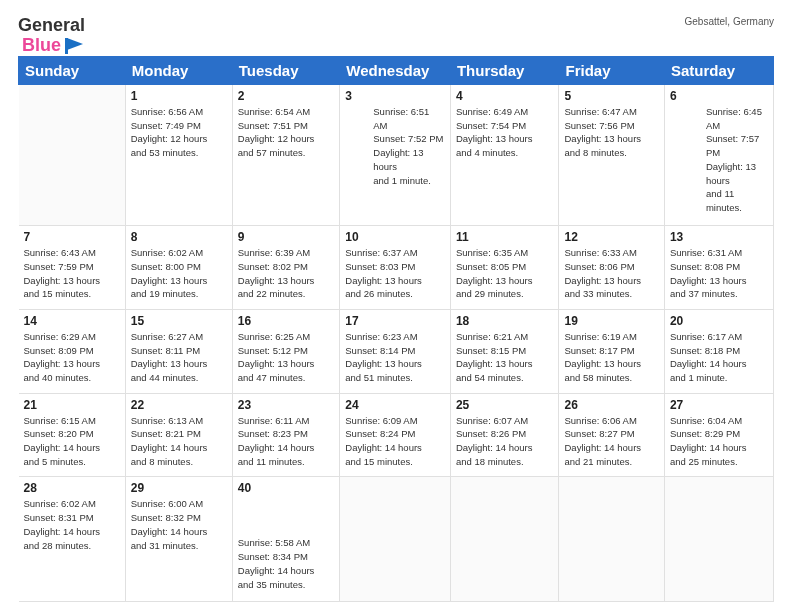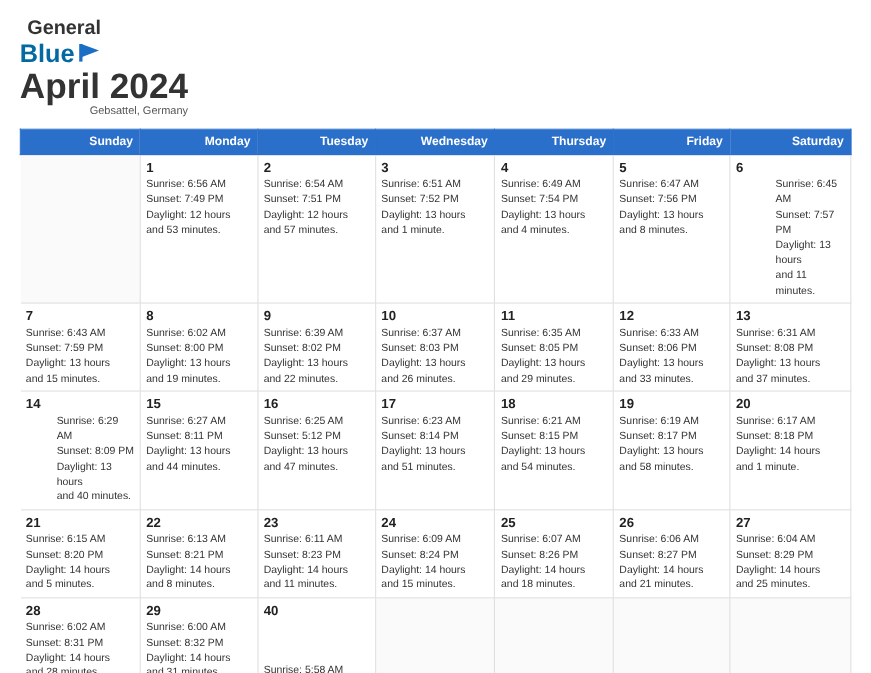--- a/index.html
+++ b/index.html
@@ -14,22 +14,20 @@
       width: 792px;
       height: 612px;
       padding: 16px 18px 10px 18px;
       display: flex;
       flex-direction: column;
     }
     .header {
       display: flex;
       justify-content: space-between;
       align-items: flex-start;
-      margin-bottom: 10px;
-      flex-direction: column;
     }
     .logo {
       display: flex;
       align-items: center;
       gap: 4px;
     }
     .title-block {
       text-align: right;
     }
     .month-title {
@@ -46,24 +44,24 @@
       width: 100%;
       border-collapse: collapse;
       flex: 1;
       font-size: 10px;
     }
     .calendar-table thead tr {
       background-color: #2a6fc9;
     }
     .calendar-table thead th {
       color: #ffffff;
-      font-size: 11px;
+      font-size: 15px;
       font-weight: 600;
       padding: 5px 6px;
-      text-align: right;
+      text-align: left;
       border: 1px solid #2a6fc9;
     }
     .calendar-table tbody tr {
       border-bottom: 1px solid #ddd;
     }
     .calendar-table tbody td {
       vertical-align: top;
       padding: 4px 5px;
       border-right: 1px solid #e0e0e0;
       border-bottom: 1px solid #e0e0e0;
@@ -88,30 +86,29 @@
   </style>
 </head>
 <body>
 
 <div class="page">
   <div class="header">
     <div class="logo">
       <div style="display:flex;flex-direction:column;align-items:flex-end;line-height:1.1;">
         <span style="font-size:18px;font-weight:bold;color:#333;">General</span>
         <div style="display:flex;align-items:center;gap:2px;">
-          <span style="font-size:23px;font-weight:bold;color:#0369a1;">Blue</span>
+          <span style="font-size:18px;font-weight:bold;color:#ec4899;">Blue</span>
           <svg width="22" height="20" viewBox="0 0 22 20">
             <polygon points="4,2 20,8 4,14" fill="#1a6fc4"></polygon>
             <rect x="2" y="2" width="3" height="16" fill="#1a6fc4"></rect>
           </svg>
         </div>
       </div>
     </div>
     <div class="title-block">
-      <div class="month-title">April 2024</div>
       <div class="location">Gebsattel, Germany</div>
     </div>
   </div>
 
   <table class="calendar-table">
     <thead>
       <tr>
         <th>Sunday</th>
         <th>Monday</th>
         <th>Tuesday</th>
@@ -133,21 +130,21 @@
           </td>
           <td>
             <span class="day-number">2</span>
             <div class="day-info" style="white-space: pre-line;">Sunrise: 6:54 AM
 Sunset: 7:51 PM
 Daylight: 12 hours
 and 57 minutes.</div>
           </td>
           <td>
             <span class="day-number">3</span>
-            <div class="day-info" style="white-space: pre-line;">Sunrise: 6:51 AM
+            <div class="day-info" style="white-space: pre-line; margin-left: 28px;">Sunrise: 6:51 AM
 Sunset: 7:52 PM
 Daylight: 13 hours
 and 1 minute.</div>
           </td>
           <td>
             <span class="day-number">4</span>
             <div class="day-info" style="white-space: pre-line;">Sunrise: 6:49 AM
 Sunset: 7:54 PM
 Daylight: 13 hours
 and 4 minutes.</div>
@@ -214,21 +211,21 @@
             <span class="day-number">13</span>
             <div class="day-info" style="white-space: pre-line;">Sunrise: 6:31 AM
 Sunset: 8:08 PM
 Daylight: 13 hours
 and 37 minutes.</div>
           </td>
         </tr>
         <tr>
           <td>
             <span class="day-number">14</span>
-            <div class="day-info" style="white-space: pre-line; margin-left: 28px;">Sunrise: 6:29 AM
+            <div class="day-info" style="white-space: pre-line;">Sunrise: 6:29 AM
 Sunset: 8:09 PM
 Daylight: 13 hours
 and 40 minutes.</div>
           </td>
           <td>
             <span class="day-number">15</span>
             <div class="day-info" style="white-space: pre-line;">Sunrise: 6:27 AM
 Sunset: 8:11 PM
 Daylight: 13 hours
 and 44 minutes.</div>

